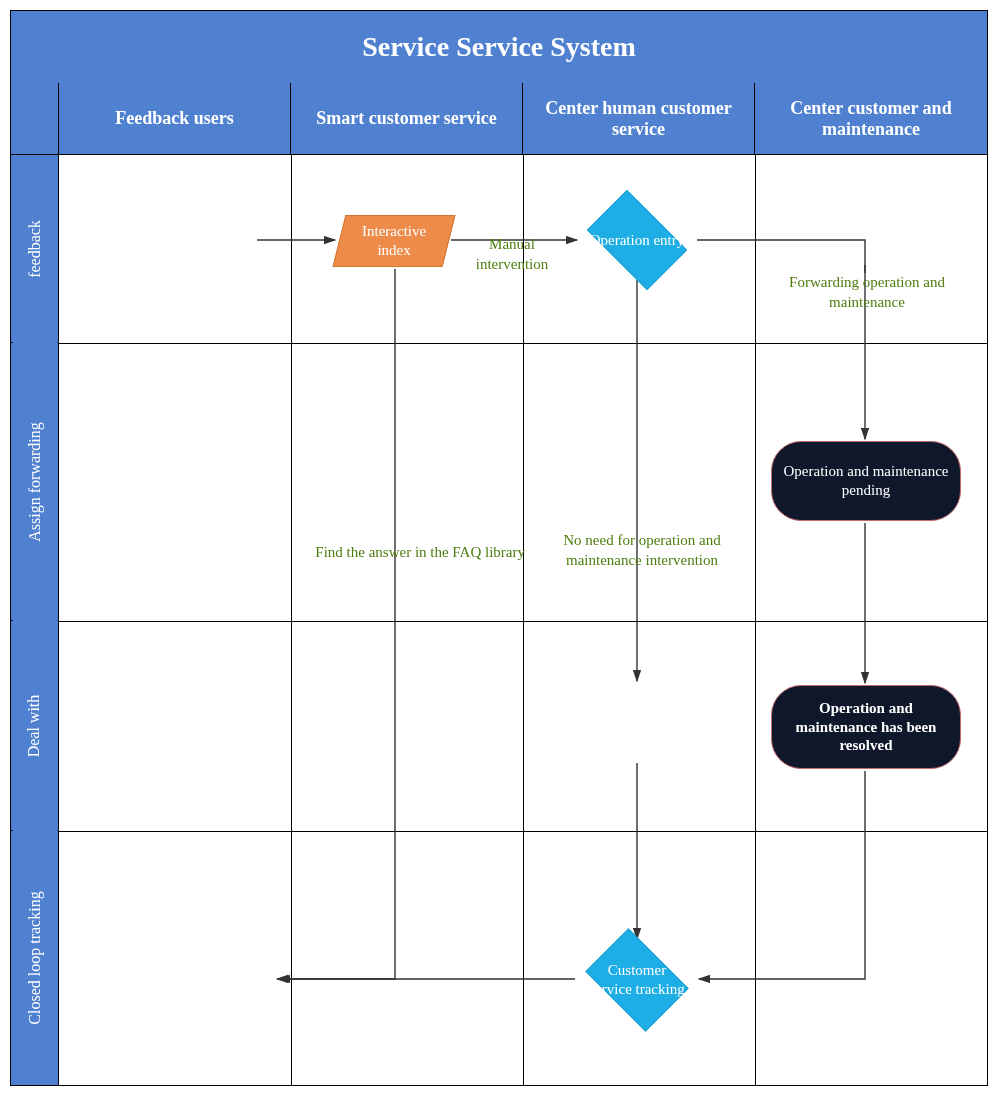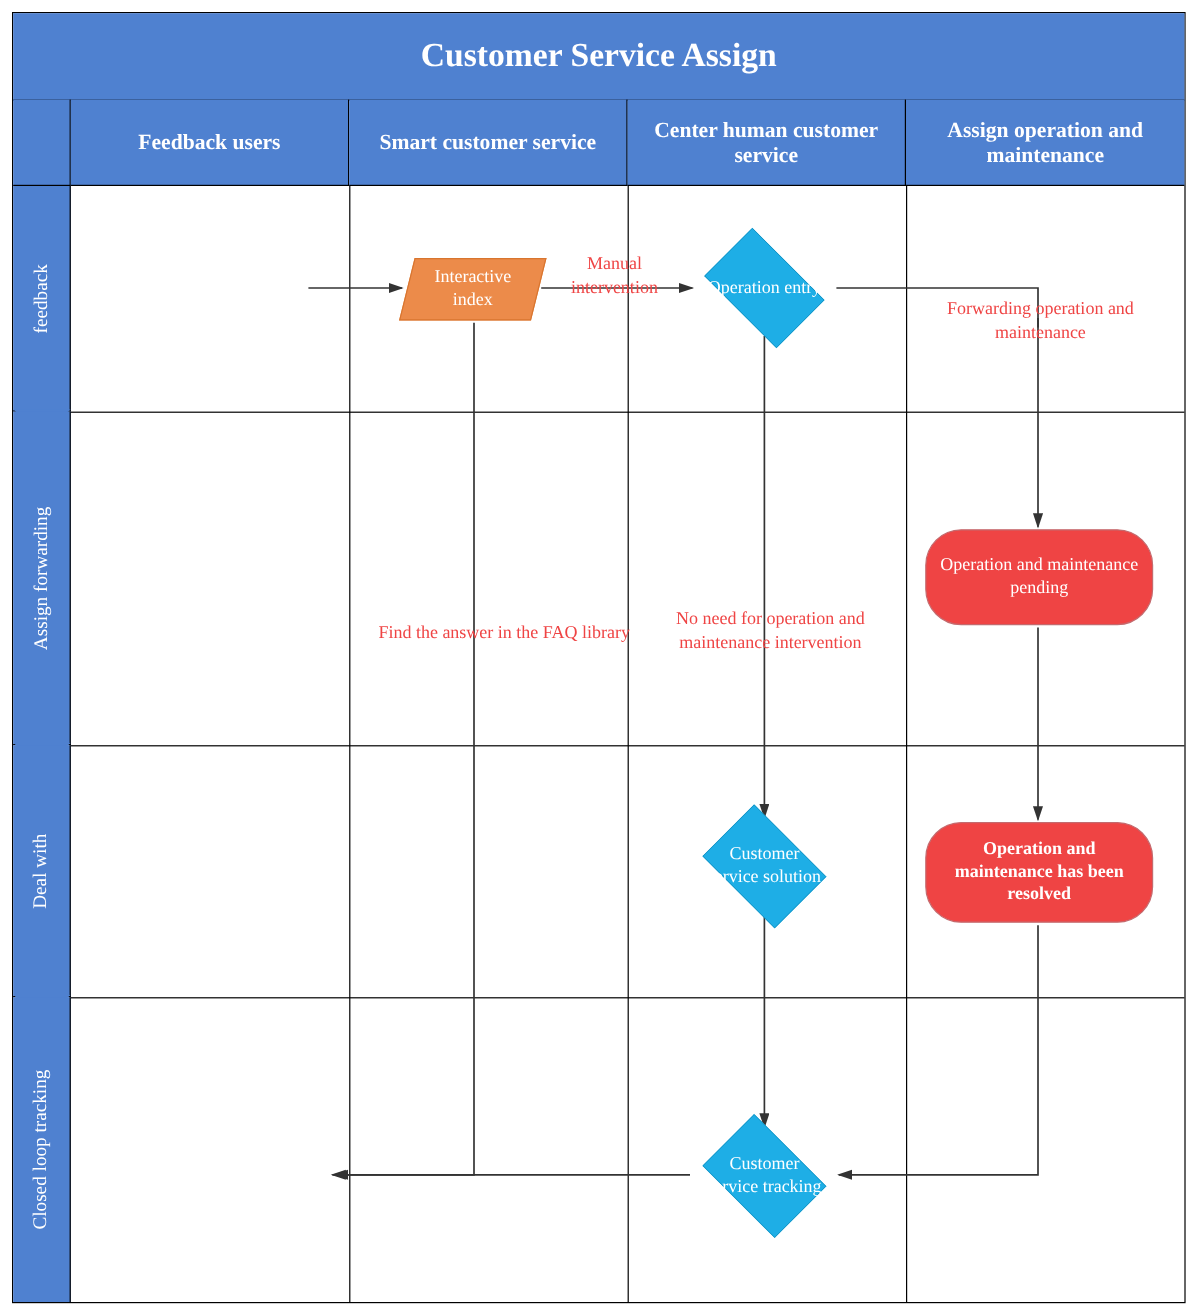--- a/index.html
+++ b/index.html
@@ -90,21 +90,21 @@
     font-size: 15px;
     display: flex;
     align-items: center;
     justify-content: center;
     text-align: center;
     box-sizing: border-box;
     padding: 4px 10px;
     line-height: 1.25;
   }
   .node.green { background: #43b87d; border: 1px solid #2f9e65; border-radius: 8px; }
-  .node.pink  { background: #ef4444; border: 1px solid #c46a6e; border-radius: 30px; }
+  .node.pink  { background: #0f172a; border: 1px solid #c46a6e; border-radius: 30px; }
   .node.diamond {
     width: 120px; height: 80px;
   }
   .node.diamond .shape {
     position: absolute; inset: 0;
     background: #1eaee6;
     transform: rotate(45deg) scale(0.71,0.71);
     border: 1px solid #1391c1;
   }
   .node.diamond .lbl {
@@ -112,37 +112,38 @@
   }
   .node.parallelogram {
     background: #ec8b4a;
     border: 1px solid #d8752f;
     transform: skewX(-14deg);
   }
   .node.parallelogram .lbl { transform: skewX(14deg); }
   .edge-label {
     position: absolute;
     font-size: 15px;
-    color: #ef4444;
+    color: #4d7c0f;
     text-align: center;
     line-height: 1.3;
+    margin-top: 24px;
   }
 </style>
 </head>
 <body>
 
 <div class="diagram">
 
-  <div class="title-bar">Customer Service Assign</div>
+  <div class="title-bar">Service Service System</div>
 
   <div class="col-header" style="left:0; width:48px;"></div>
   <div class="col-header" style="left:48px; width:232px;">Feedback users</div>
   <div class="col-header" style="left:280px; width:232px;">Smart customer service</div>
   <div class="col-header" style="left:512px; width:232px;">Center human customer service</div>
-  <div class="col-header" style="left:744px; width:232px; border-right:none;">Assign operation and maintenance</div>
+  <div class="col-header" style="left:744px; width:232px; border-right:none;">Center customer and maintenance</div>
 
   <div class="row-header" style="top:144px; height:188px;">
       <span>feedback</span>
     </div>
   <div class="row-chevron" style="top:330px;"></div>
   <div class="row-header" style="top:332px; height:278px;">
       <span>Assign forwarding</span>
     </div>
   <div class="row-chevron" style="top:608px;"></div>
   <div class="row-header" style="top:610px; height:210px;">
@@ -202,24 +203,20 @@
 
   <div class="node diamond" style="left:566px; top:189px;">
     <div class="shape"></div>
     <span class="lbl">Operation entry</span>
   </div>
 
   <div class="node pink" style="left:760px; top:430px; width:190px; height:80px;">
       <span class="lbl">Operation and maintenance pending</span>
     </div>
 
-  <div class="node diamond" style="left:566px; top:668px; height:86px;">
-    <div class="shape"></div>
-    <span class="lbl">Customer service solution</span>
-  </div>
 
   <div class="node pink" style="left:760px; top:674px; width:190px; height:84px;font-weight:bold;">
       <span class="lbl">Operation and maintenance has been resolved</span>
     </div>
 
   <div class="node diamond" style="left:566px; top:926px; height:86px;font-family:Liberation Serif, serif;">
     <div class="shape"></div>
     <span class="lbl">Customer service tracking</span>
   </div>
 

